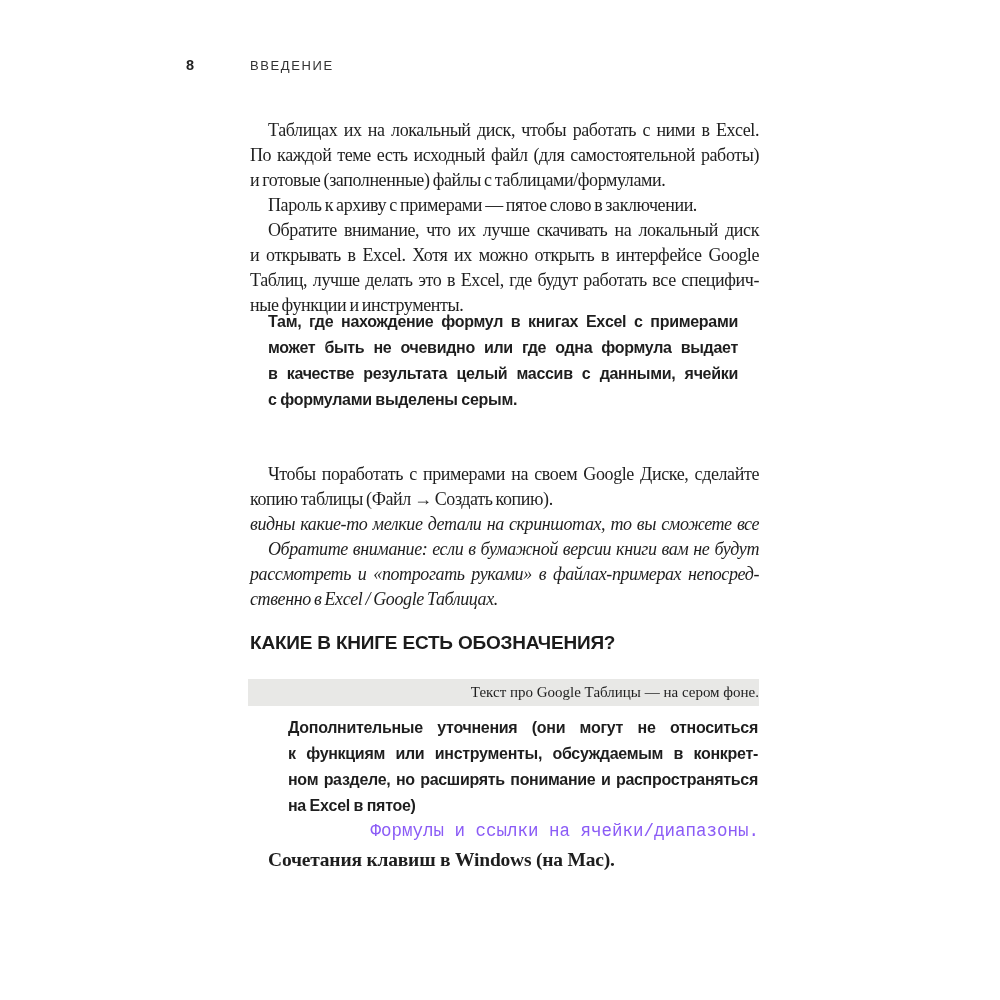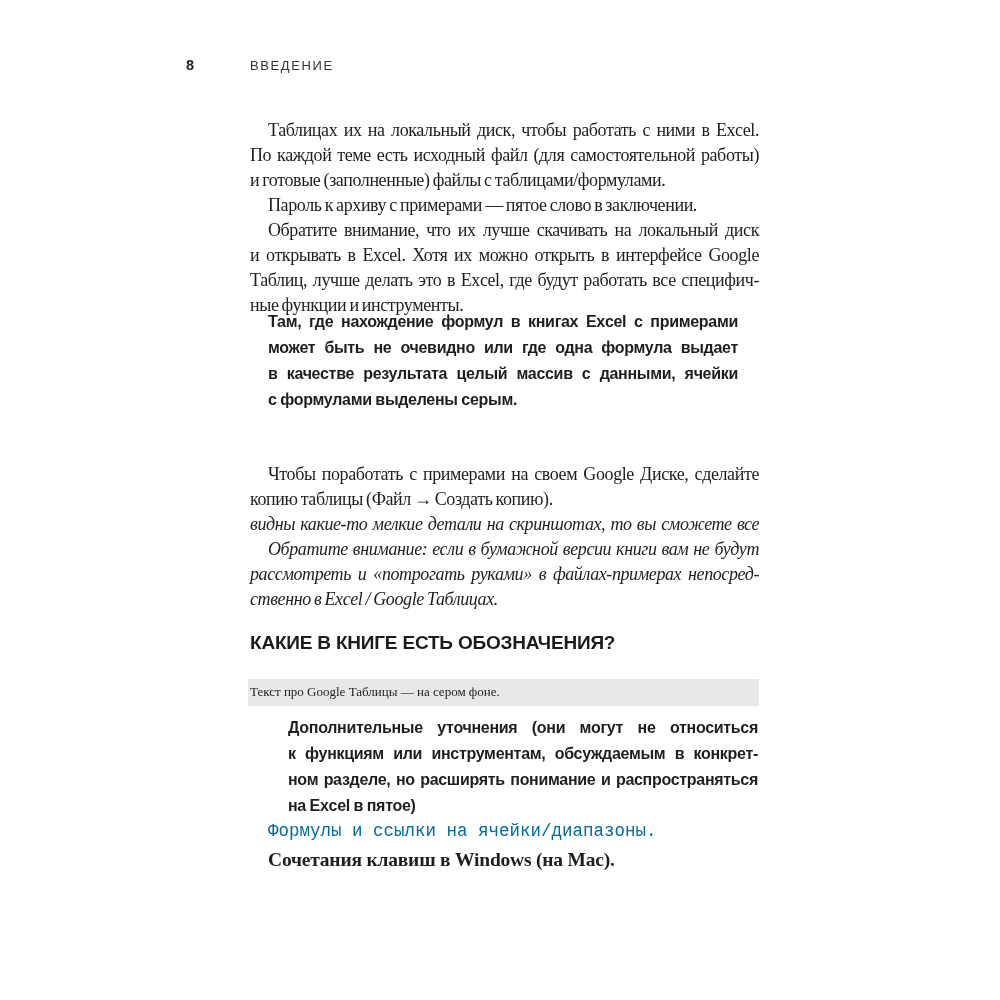--- a/index.html
+++ b/index.html
@@ -74,23 +74,24 @@
     color: #1c1c1c;
     white-space: nowrap;
   }
   
   .band {
     left: 248px;
     width: 511px;
     height: 27px;
     box-sizing: border-box;
     padding-left: 2px;
-    font-size: 13px;
+    font-size: 15px;
     line-height: 26px;
     white-space: nowrap;
+    text-align: right;
   }
   
   .mono {
     left: 268px;
     width: 491px;
     font-family: "Liberation Mono", monospace;
     font-size: 17.5px;
     line-height: 24px;
     color: #4a4a4a;
     white-space: nowrap;
@@ -165,22 +166,22 @@
       <div class="ln">рассмотреть и «потрогать руками» в файлах-примерах непосред-</div>
       <div class="ln last">ственно в Excel / Google Таблицах.</div>
     </div>
 
   <div class="block heading h-notation">КАКИЕ В КНИГЕ ЕСТЬ ОБОЗНАЧЕНИЯ?</div>
 
   <div class="block band" style="background: rgb(232, 232, 230);">Текст про Google Таблицы — на сером фоне.</div>
 
   <div class="block callout c-additional">
       <div class="ln">Дополнительные уточнения (они могут не относиться</div>
-      <div class="ln">к функциям или инструментам, обсуждаемым в конкрет-</div>
+      <div class="ln">к функциям или инструменты, обсуждаемым в конкрет-</div>
       <div class="ln">ном разделе, но расширять понимание и распространяться</div>
       <div class="ln last">на Excel в пятое)</div>
     </div>
 
-  <div class="block mono" style="color: #0369a1;">Формулы и ссылки на ячейки/диапазоны.</div>
+  <div class="block mono" style="color: #8b5cf6; text-align: right;">Формулы и ссылки на ячейки/диапазоны.</div>
 
   <div class="block boldserif">Сочетания клавиш в Windows (на Mac).</div>
 
 </div>
 
 </body></html>

